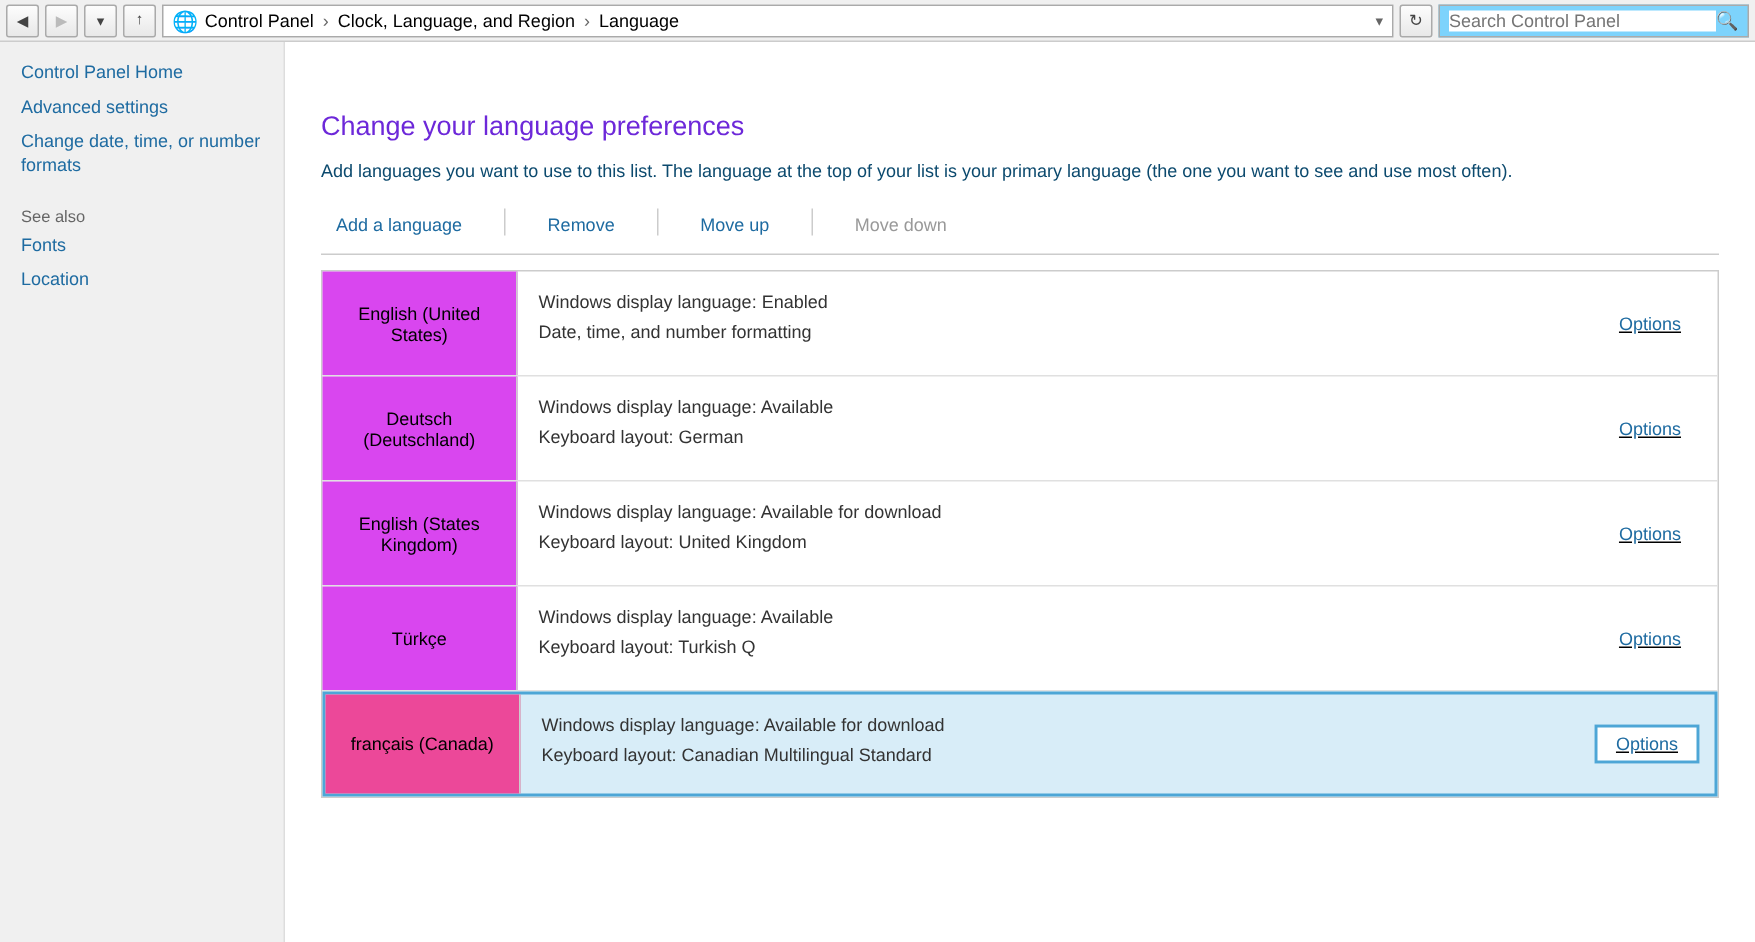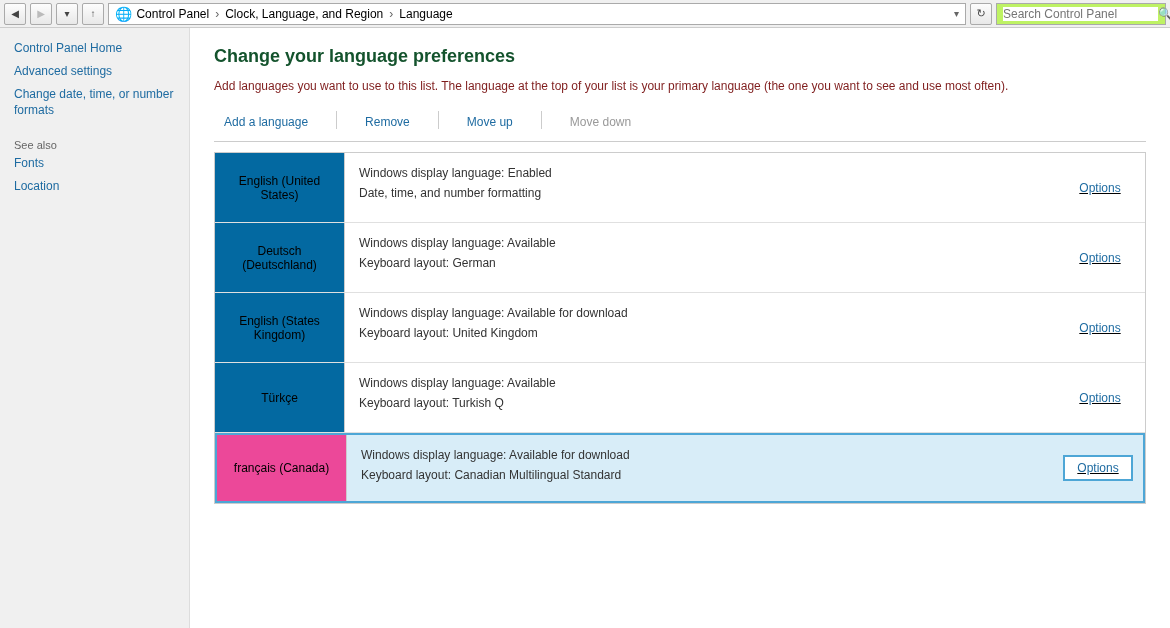--- a/index.html
+++ b/index.html
@@ -44,24 +44,24 @@
     }
     .refresh-btn {
       width: 22px; height: 22px;
       border: 1px solid #aaa;
       background: linear-gradient(#fdfdfd, #e8e8e8);
       border-radius: 2px;
       display: flex; align-items: center; justify-content: center;
       cursor: pointer; font-size: 11px; color: #444;
     }
     .search-box {
-      width: 170px;
+      width: 207px;
       height: 22px;
       border: 1px solid #aaa;
-      background: #bef264;
+      background: #7dd3fc;
       display: flex;
       align-items: center;
       padding: 0 6px;
     }
     .search-box input {
       border: none; outline: none; font-size: 12px; flex: 1; color: #999;
       font-family: 'Segoe UI', sans-serif;
     }
     .search-box .search-icon { color: #666; font-size: 12px; }
 
@@ -94,28 +94,29 @@
     }
 
     
     .content-area {
       flex: 1;
       background: #fff;
       padding: 18px 24px;
       overflow-y: auto;
     }
     .page-title {
-      color: #14532d;
+      color: #6d28d9;
       font-size: 18px;
-      font-weight: 700;
+      font-weight: 400;
       margin-bottom: 10px;
+      margin-top: 28px;
     }
     .page-description {
       font-size: 12px;
-      color: #7f1d1d;
+      color: #0c4a6e;
       margin-bottom: 16px;
       line-height: 1.5;
     }
 
     
     .toolbar {
       display: flex;
       align-items: flex-start;
       gap: 16px;
       border-bottom: 1px solid #ccc;
@@ -150,21 +151,21 @@
     .lang-name-cell {
       width: 130px;
       min-width: 130px;
       border-right: 1px solid #ccc;
       display: flex;
       align-items: center;
       justify-content: center;
       text-align: center;
       padding: 8px;
       font-size: 12px;
-      background: #0369a1;
+      background: #d946ef;
     }
     .language-row.selected .lang-name-cell {
       background: #ec4899;
     }
     .lang-details-cell {
       flex: 1;
       padding: 10px 14px;
       font-size: 12px;
       line-height: 1.7;
       color: #333;

